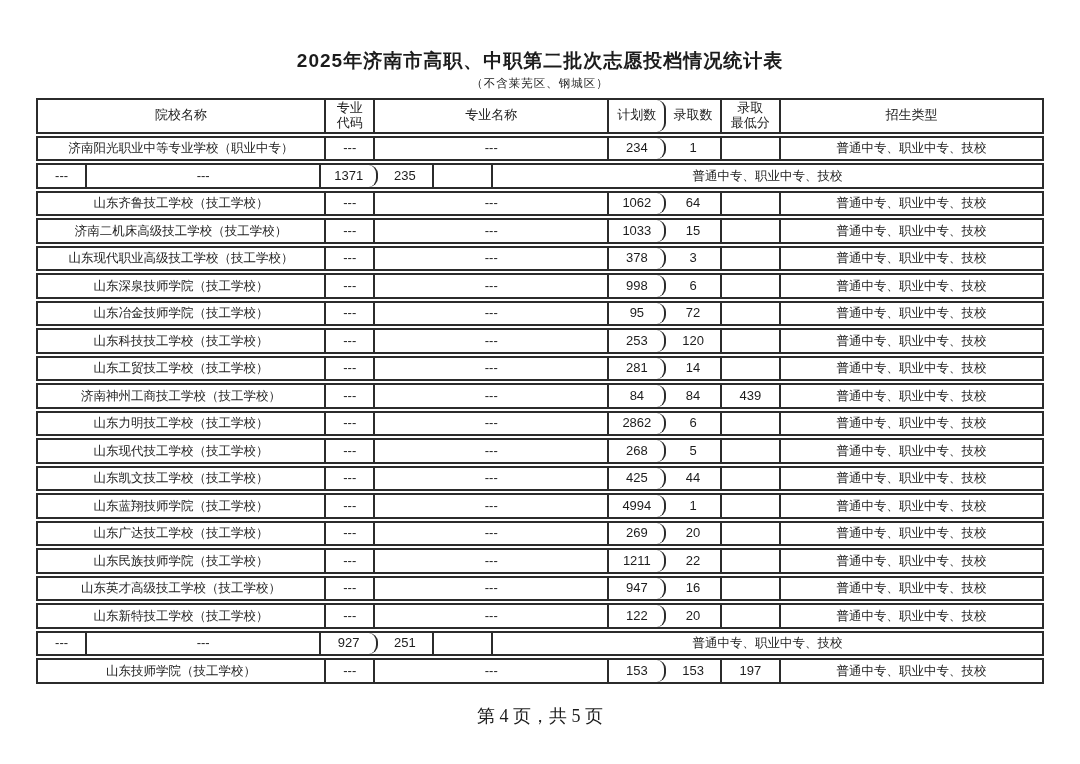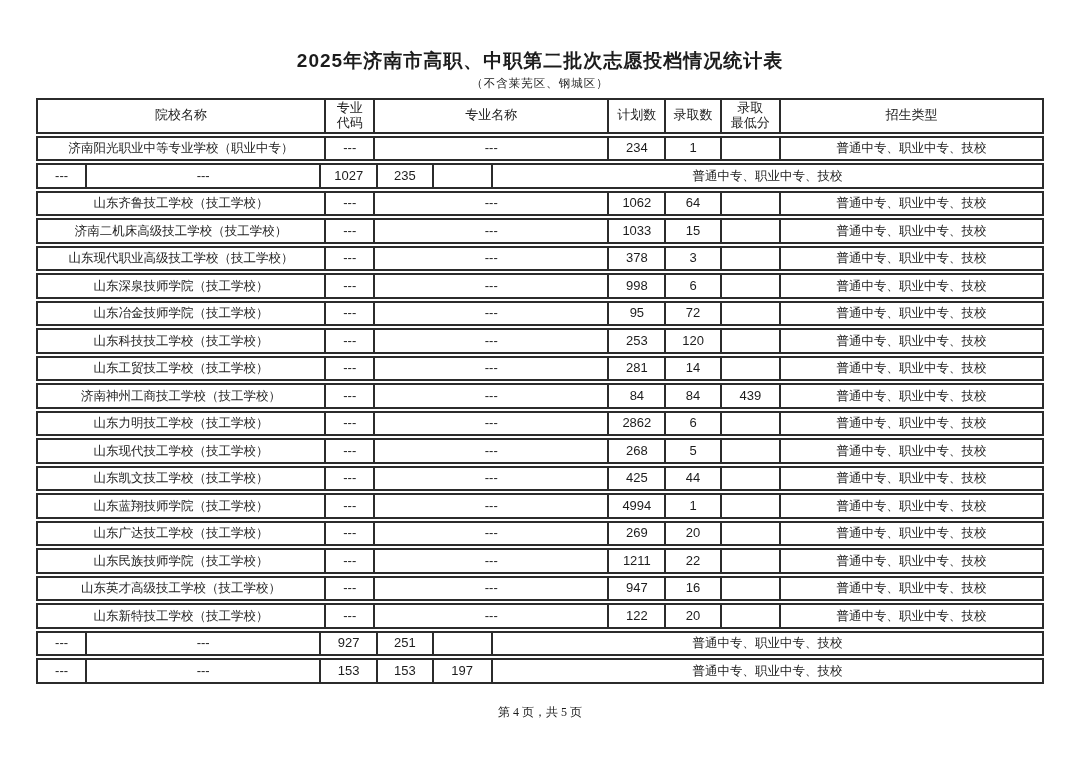--- a/index.html
+++ b/index.html
@@ -60,31 +60,31 @@
     border-right: 2px solid #2b2b2b;
     padding: 1px 3px;
     white-space: pre-line;
     line-height: 1.15;
     font-size: 12.5px;
   }
   .cell:last-child { border-right: none; text-align: center; }
   .col0 { width: 28.7%; }
   .col1 { width: 4.9%; }
   .col2 { width: 23.3%; }
-  .col3 { width: 5.7%; }
+  .col3 { width: 5.7%; border-radius: 9px; }
   .col4 { width: 5.5%; }
   .col5 { width: 5.9%; }
   .col6 { flex: 1; }
   .num {
     font-family: "Liberation Sans", sans-serif;
     font-size: 13px;
   }
   .doc-footer {
     text-align: center;
-    font-size: 12px;
+    font-size: 18px;
     margin-top: 20px;
   }
 </style>
 </head>
 <body>
 
 <div class="page">
   <div class="doc-title">2025年济南市高职、中职第二批次志愿投档情况统计表</div>
   <div class="doc-subtitle">（不含莱芜区、钢城区）</div>
 
@@ -106,21 +106,21 @@
           <div class="cell col1 num">---</div>
           <div class="cell col2 num">---</div>
           <div class="cell col3 num">234</div>
           <div class="cell col4 num">1</div>
           <div class="cell col5 num"></div>
           <div class="cell col6">普通中专、职业中专、技校</div>
         </div>
         <div class="t-row body-row">
           <div class="cell col1 num">---</div>
           <div class="cell col2 num">---</div>
-          <div class="cell col3 num">1027</div>
+          <div class="cell col3 num">1371</div>
           <div class="cell col4 num">235</div>
           <div class="cell col5 num"></div>
           <div class="cell col6">普通中专、职业中专、技校</div>
         </div>
         <div class="t-row body-row">
           <div class="cell col0">山东齐鲁技工学校（技工学校）</div>
           <div class="cell col1 num">---</div>
           <div class="cell col2 num">---</div>
           <div class="cell col3 num">1062</div>
           <div class="cell col4 num">64</div>
@@ -264,20 +264,21 @@
         </div>
         <div class="t-row body-row">
           <div class="cell col1 num">---</div>
           <div class="cell col2 num">---</div>
           <div class="cell col3 num">927</div>
           <div class="cell col4 num">251</div>
           <div class="cell col5 num"></div>
           <div class="cell col6">普通中专、职业中专、技校</div>
         </div>
         <div class="t-row body-row">
+          <div class="cell col0">山东技师学院（技工学校）</div>
           <div class="cell col1 num">---</div>
           <div class="cell col2 num">---</div>
           <div class="cell col3 num">153</div>
           <div class="cell col4 num">153</div>
           <div class="cell col5 num">197</div>
           <div class="cell col6">普通中专、职业中专、技校</div>
         </div>
       </div>
   </div>
 

